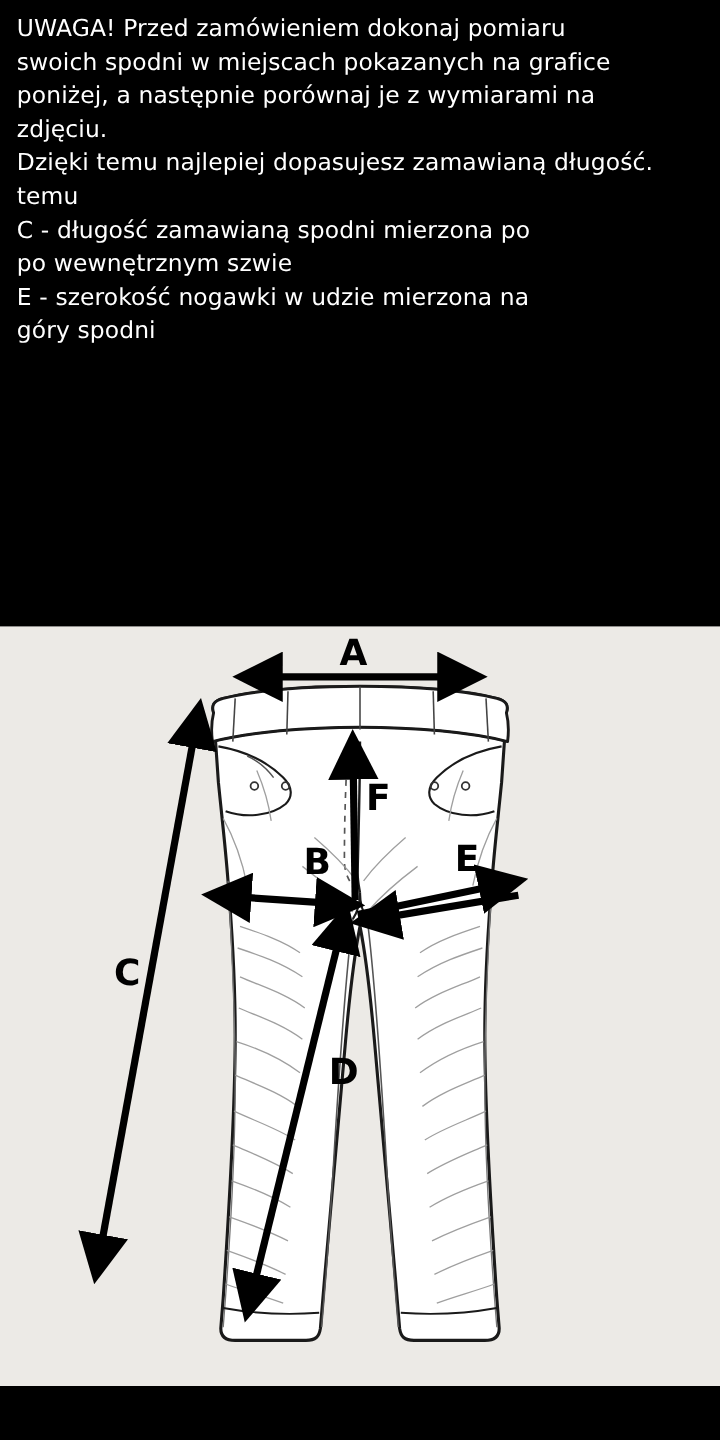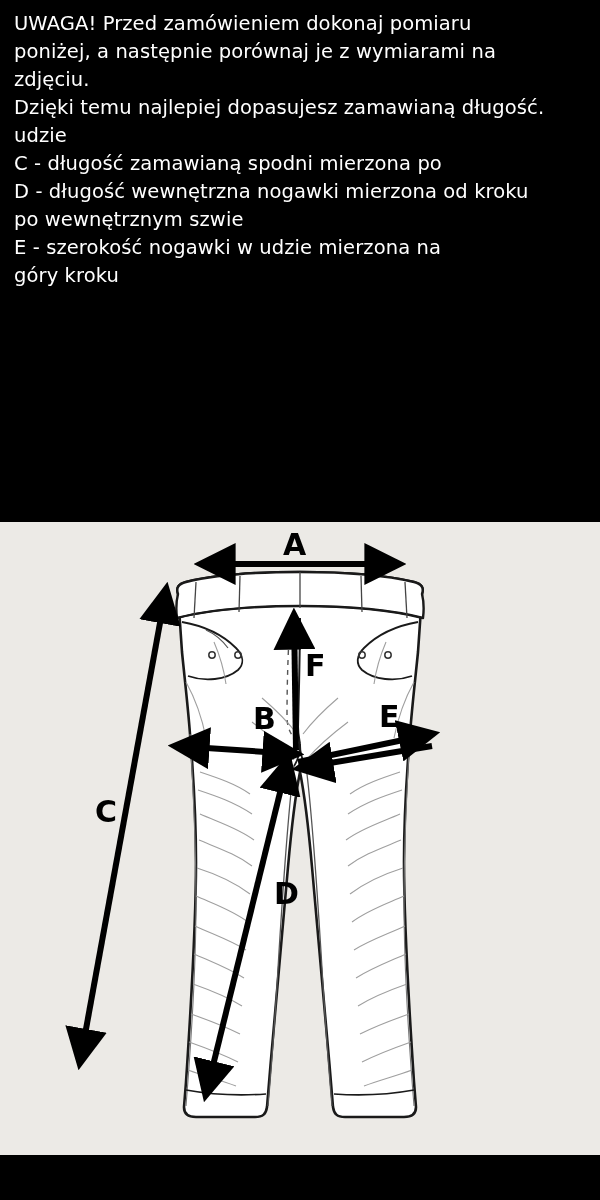--- a/index.html
+++ b/index.html
@@ -82,29 +82,29 @@
   #label-E { left: 379px; top: 180px; }
   #label-F { left: 305px; top: 129px; }
 </style>
 </head>
 <body>
 
 <div id="page">
 
   <div id="text-panel">
     <div class="line para">UWAGA! Przed zamówieniem dokonaj pomiaru</div>
+    <div class="line para">swoich spodni w miejscach pokazanych na grafice</div>
     <div class="line para">poniżej, a następnie porównaj je z wymiarami na</div>
     <div class="line para">zdjęciu.</div>
     <div class="line para">Dzięki temu najlepiej dopasujesz zamawianą długość.</div>
-    <div class="line para">udzie</div>
+    <div class="line para">temu</div>
     <div class="line para">C - długość zamawianą spodni mierzona po</div>
-    <div class="line para">D - długość wewnętrzna nogawki mierzona od kroku</div>
     <div class="line para">po wewnętrznym szwie</div>
     <div class="line para">E - szerokość nogawki w udzie mierzona na</div>
-    <div class="line para">góry kroku</div>
+    <div class="line para">góry spodni</div>
   </div>
 
   <div id="image-panel">
 
     <svg id="jeans-svg" viewBox="0 0 600 633" xmlns="http://www.w3.org/2000/svg">
       <defs>
         <marker id="arrowhead" markerWidth="7" markerHeight="7" refX="5.6" refY="3.5" orient="auto">
           <polygon points="0,0 7,3.5 0,7" fill="#000000"></polygon>
         </marker>
         <marker id="arrowtail" markerWidth="7" markerHeight="7" refX="1.4" refY="3.5" orient="auto">

